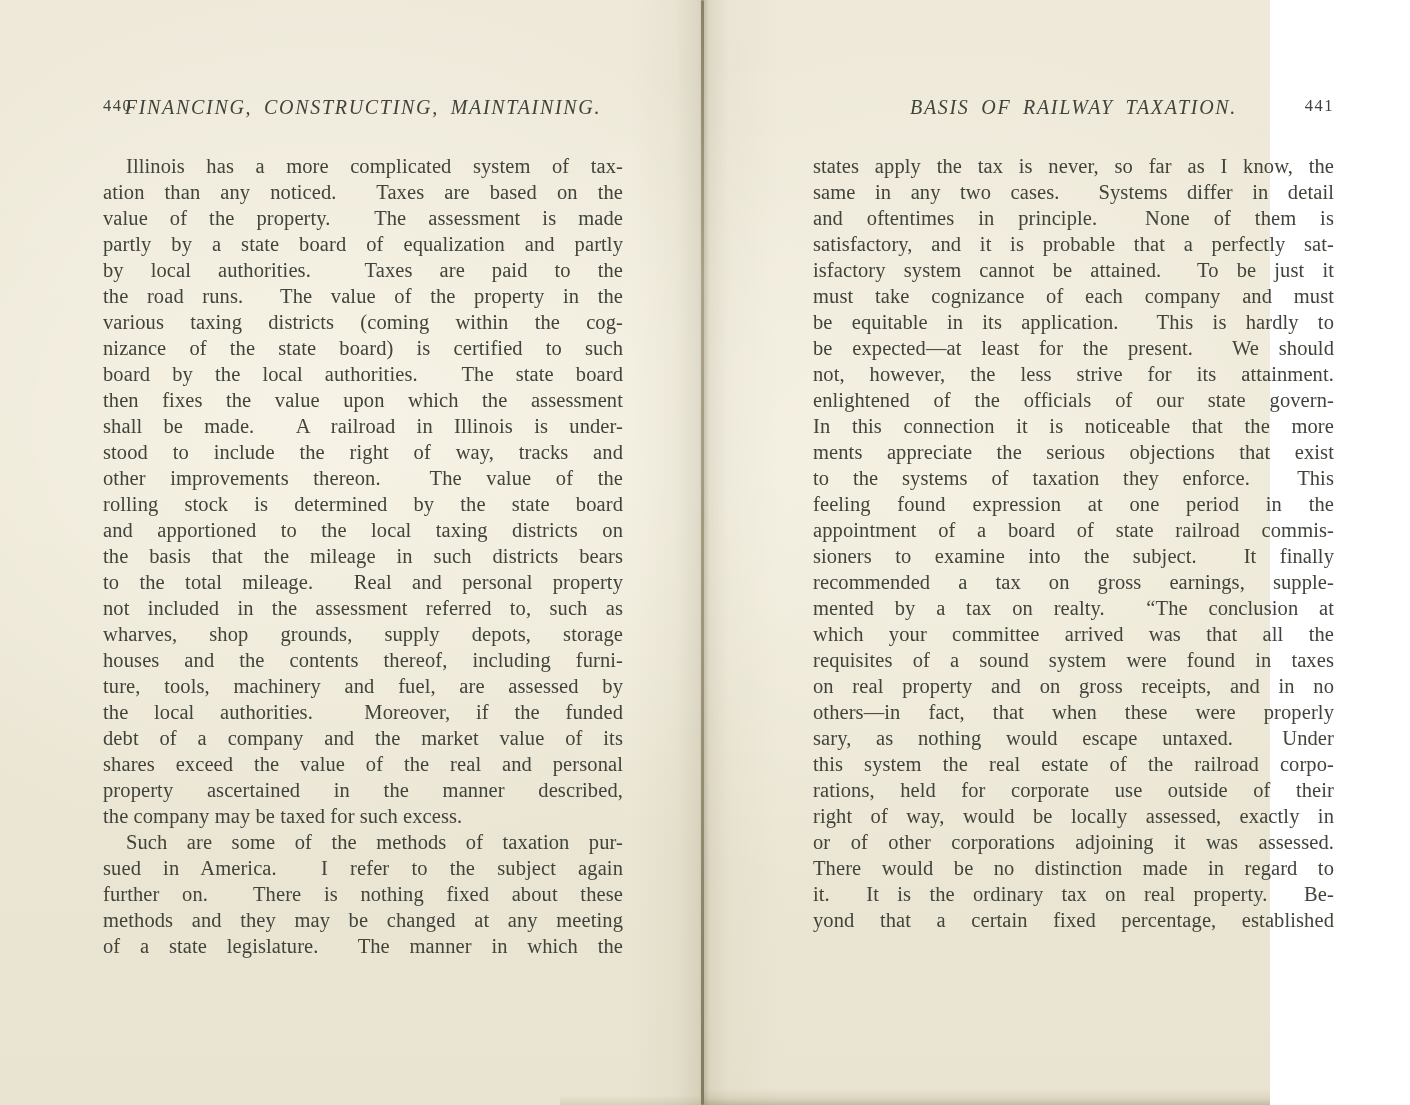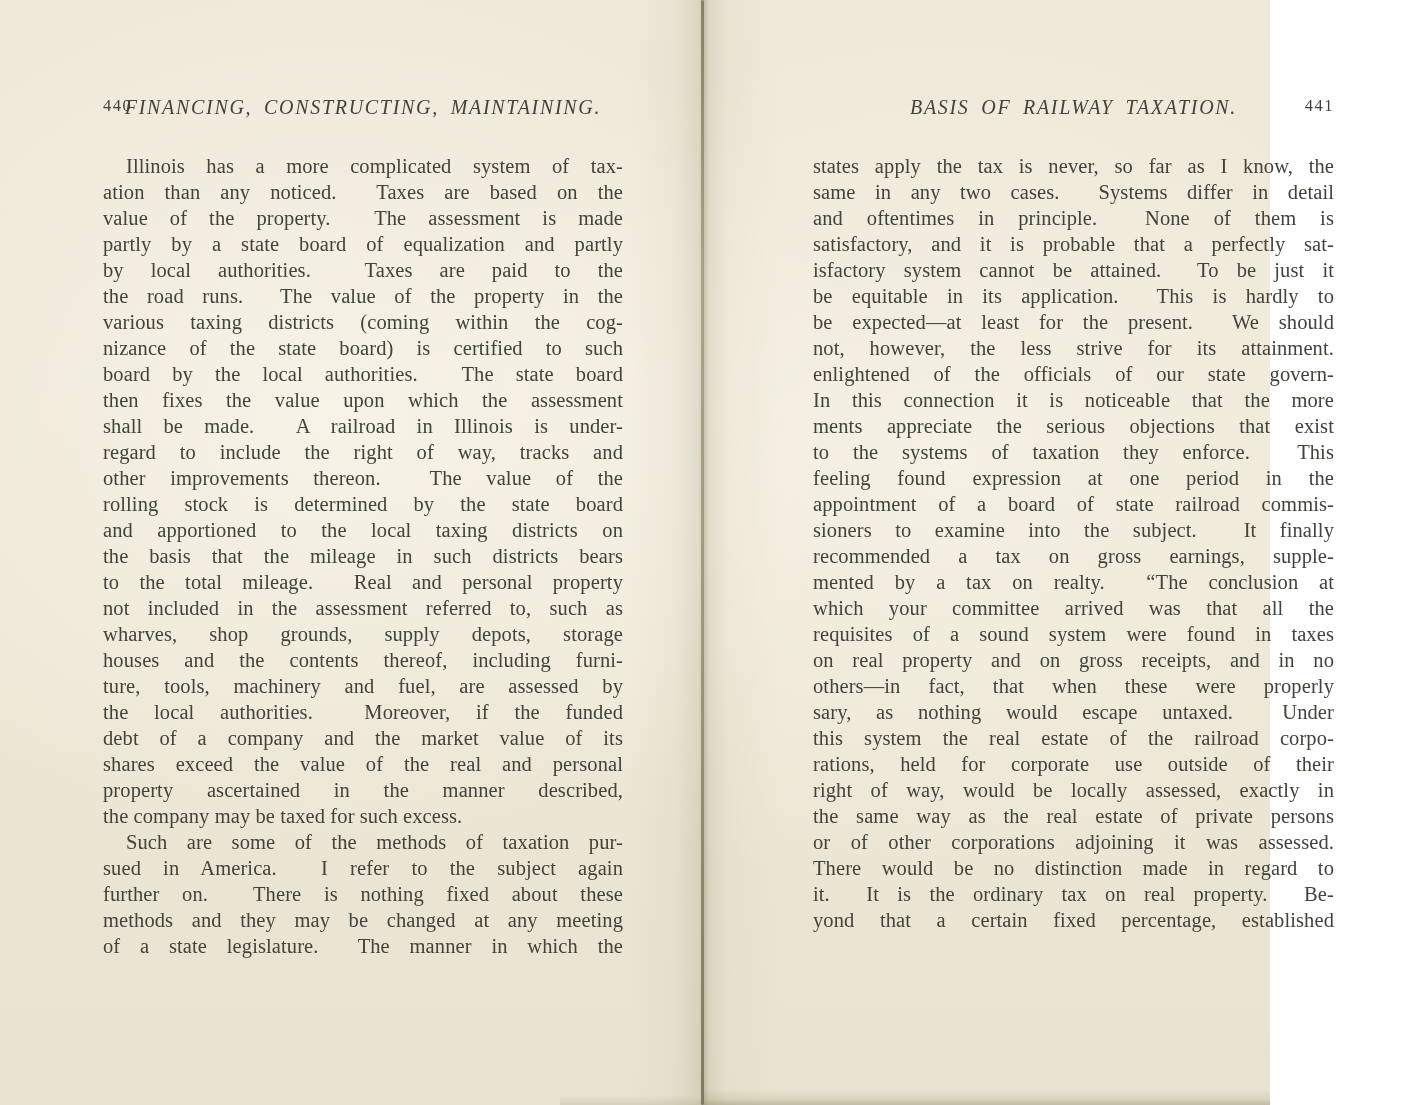--- a/index.html
+++ b/index.html
@@ -105,21 +105,21 @@
         <div class="line">ation than any noticed.  Taxes are based on the</div>
         <div class="line">value of the property.  The assessment is made</div>
         <div class="line">partly by a state board of equalization and partly</div>
         <div class="line">by local authorities.  Taxes are paid to the</div>
         <div class="line">the road runs.  The value of the property in the</div>
         <div class="line">various taxing districts (coming within the cog-</div>
         <div class="line">nizance of the state board) is certified to such</div>
         <div class="line">board by the local authorities.  The state board</div>
         <div class="line">then fixes the value upon which the assessment</div>
         <div class="line">shall be made.  A railroad in Illinois is under-</div>
-        <div class="line">regard to include the right of way, tracks and</div>
+        <div class="line">stood to include the right of way, tracks and</div>
         <div class="line">other improvements thereon.  The value of the</div>
         <div class="line">rolling stock is determined by the state board</div>
         <div class="line">and apportioned to the local taxing districts on</div>
         <div class="line">the basis that the mileage in such districts bears</div>
         <div class="line">to the total mileage.  Real and personal property</div>
         <div class="line">not included in the assessment referred to, such as</div>
         <div class="line">wharves, shop grounds, supply depots, storage</div>
         <div class="line">houses and the contents thereof, including furni-</div>
         <div class="line">ture, tools, machinery and fuel, are assessed by</div>
         <div class="line">the local authorities.  Moreover, if the funded</div>
@@ -139,41 +139,41 @@
     <div class="head-row">
       <span class="running-head">BASIS OF RAILWAY TAXATION.</span>
       <span class="pagenum num-right">441</span>
     </div>
     <div class="text-block">
         <div class="line">states apply the tax is never, so far as I know, the</div>
         <div class="line">same in any two cases.  Systems differ in detail</div>
         <div class="line">and oftentimes in principle.  None of them is</div>
         <div class="line">satisfactory, and it is probable that a perfectly sat-</div>
         <div class="line">isfactory system cannot be attained.  To be just it</div>
+        <div class="line">must take cognizance of each company and must</div>
         <div class="line">be equitable in its application.  This is hardly to</div>
         <div class="line">be expected—at least for the present.  We should</div>
         <div class="line">not, however, the less strive for its attainment.</div>
         <div class="line">enlightened of the officials of our state govern-</div>
         <div class="line">In this connection it is noticeable that the more</div>
         <div class="line">ments appreciate the serious objections that exist</div>
         <div class="line">to the systems of taxation they enforce.  This</div>
         <div class="line">feeling found expression at one period in the</div>
         <div class="line">appointment of a board of state railroad commis-</div>
         <div class="line">sioners to examine into the subject.  It finally</div>
         <div class="line">recommended a tax on gross earnings, supple-</div>
         <div class="line">mented by a tax on realty.  “The conclusion at</div>
         <div class="line">which your committee arrived was that all the</div>
         <div class="line">requisites of a sound system were found in taxes</div>
         <div class="line">on real property and on gross receipts, and in no</div>
         <div class="line">others—in fact, that when these were properly</div>
         <div class="line">sary, as nothing would escape untaxed.  Under</div>
         <div class="line">this system the real estate of the railroad corpo-</div>
         <div class="line">rations, held for corporate use outside of their</div>
         <div class="line">right of way, would be locally assessed, exactly in</div>
-        <div class="line">the same way as the real estate of private persons</div>
         <div class="line">or of other corporations adjoining it was assessed.</div>
         <div class="line">There would be no distinction made in regard to</div>
         <div class="line">it.  It is the ordinary tax on real property.  Be-</div>
         <div class="line">yond that a certain fixed percentage, established</div>
       </div>
   </div>
 
   <div class="gutter"></div>
   <div class="gutter-line"></div>
   <div class="bottom-edge-left"></div>

